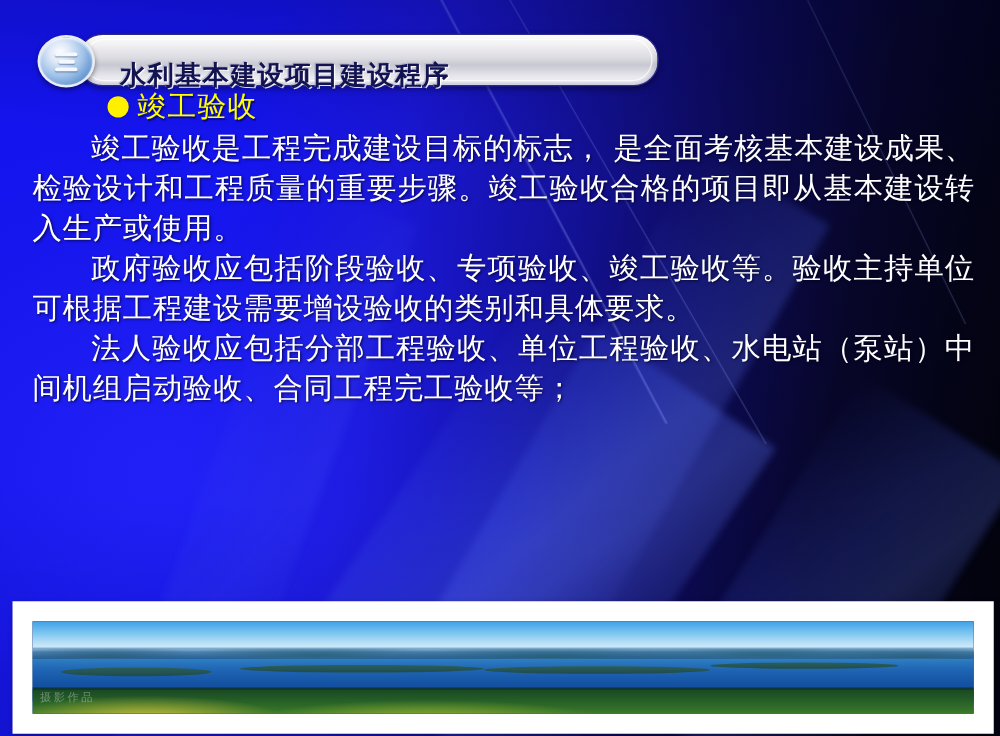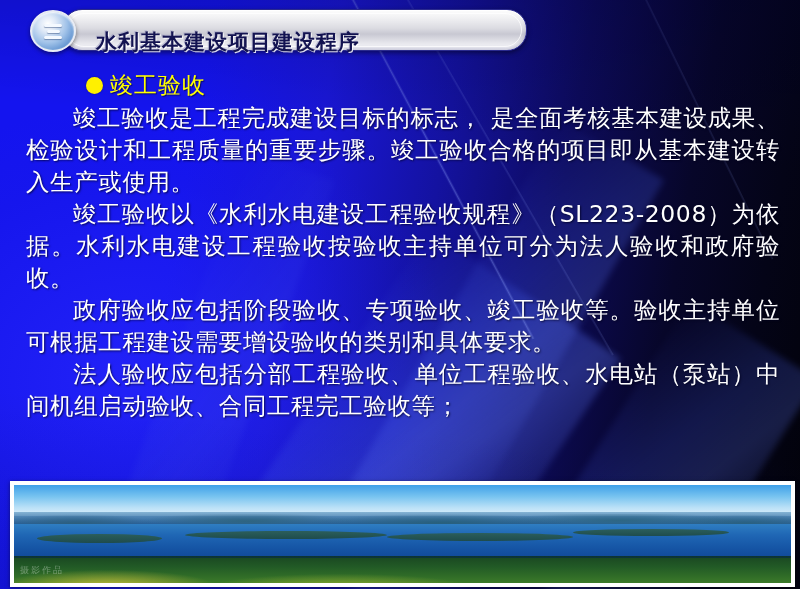--- a/index.html
+++ b/index.html
@@ -63,21 +63,21 @@
   .glow-left {
     position: absolute;
     left: -180px; top: 120px;
     width: 620px; height: 520px;
     background: radial-gradient(ellipse at center, rgba(45,45,255,0.55) 0%, rgba(30,30,230,0.20) 55%, rgba(0,0,0,0) 75%);
   }
 
   
   .title-row {
     position: absolute;
-    left: 0; top: 6px;
+    left: 0; top: 24px;
     width: 100%;
     height: 46px;
   }
   .title-pill {
     position: absolute;
     left: 62px; top: 3px;
     width: 463px; height: 40px;
     border-radius: 20px;
     background: linear-gradient(180deg,
        #fdfdfd 0%, #f2f2f4 18%, #dcdce2 45%,
@@ -168,21 +168,21 @@
     text-align: justify;
     text-justify: inter-ideograph;
   }
 
   
   .photo-frame {
     position: absolute;
     left: 10px; top: 481px;
     width: 785px; height: 106px;
     background: #ffffff;
-    padding: 4px;
+    padding: 16px;
     box-sizing: border-box;
     box-shadow: 0 1px 4px rgba(0,0,0,0.5);
   }
   .photo {
     position: relative;
     width: 100%; height: 100%;
     overflow: hidden;
     background: #0a3f80;
   }
   .ph-sky {
@@ -265,21 +265,20 @@
     <div class="title-text">水利基本建设项目建设程序</div>
   </div>
 
   <div class="bullet-head">
     <span class="bullet-dot"></span>
     <span class="bullet-label">竣工验收</span>
   </div>
 
   <div class="body-text">
     <p>竣工验收是工程完成建设目标的标志，  是全面考核基本建设成果、检验设计和工程质量的重要步骤。竣工验收合格的项目即从基本建设转入生产或使用。</p>
-    <p>竣工验收以《水利水电建设工程验收规程》（SL223-2008）为依据。水利水电建设工程验收按验收主持单位可分为法人验收和政府验收。</p>
     <p>政府验收应包括阶段验收、专项验收、竣工验收等。验收主持单位可根据工程建设需要增设验收的类别和具体要求。</p>
     <p>法人验收应包括分部工程验收、单位工程验收、水电站（泵站）中间机组启动验收、合同工程完工验收等；</p>
   </div>
 
   <div class="photo-frame">
     <div class="photo">
       <div class="ph-sky"></div>
       <div class="ph-far"></div>
       <div class="ph-hills"></div>
       <div class="ph-water"></div>

